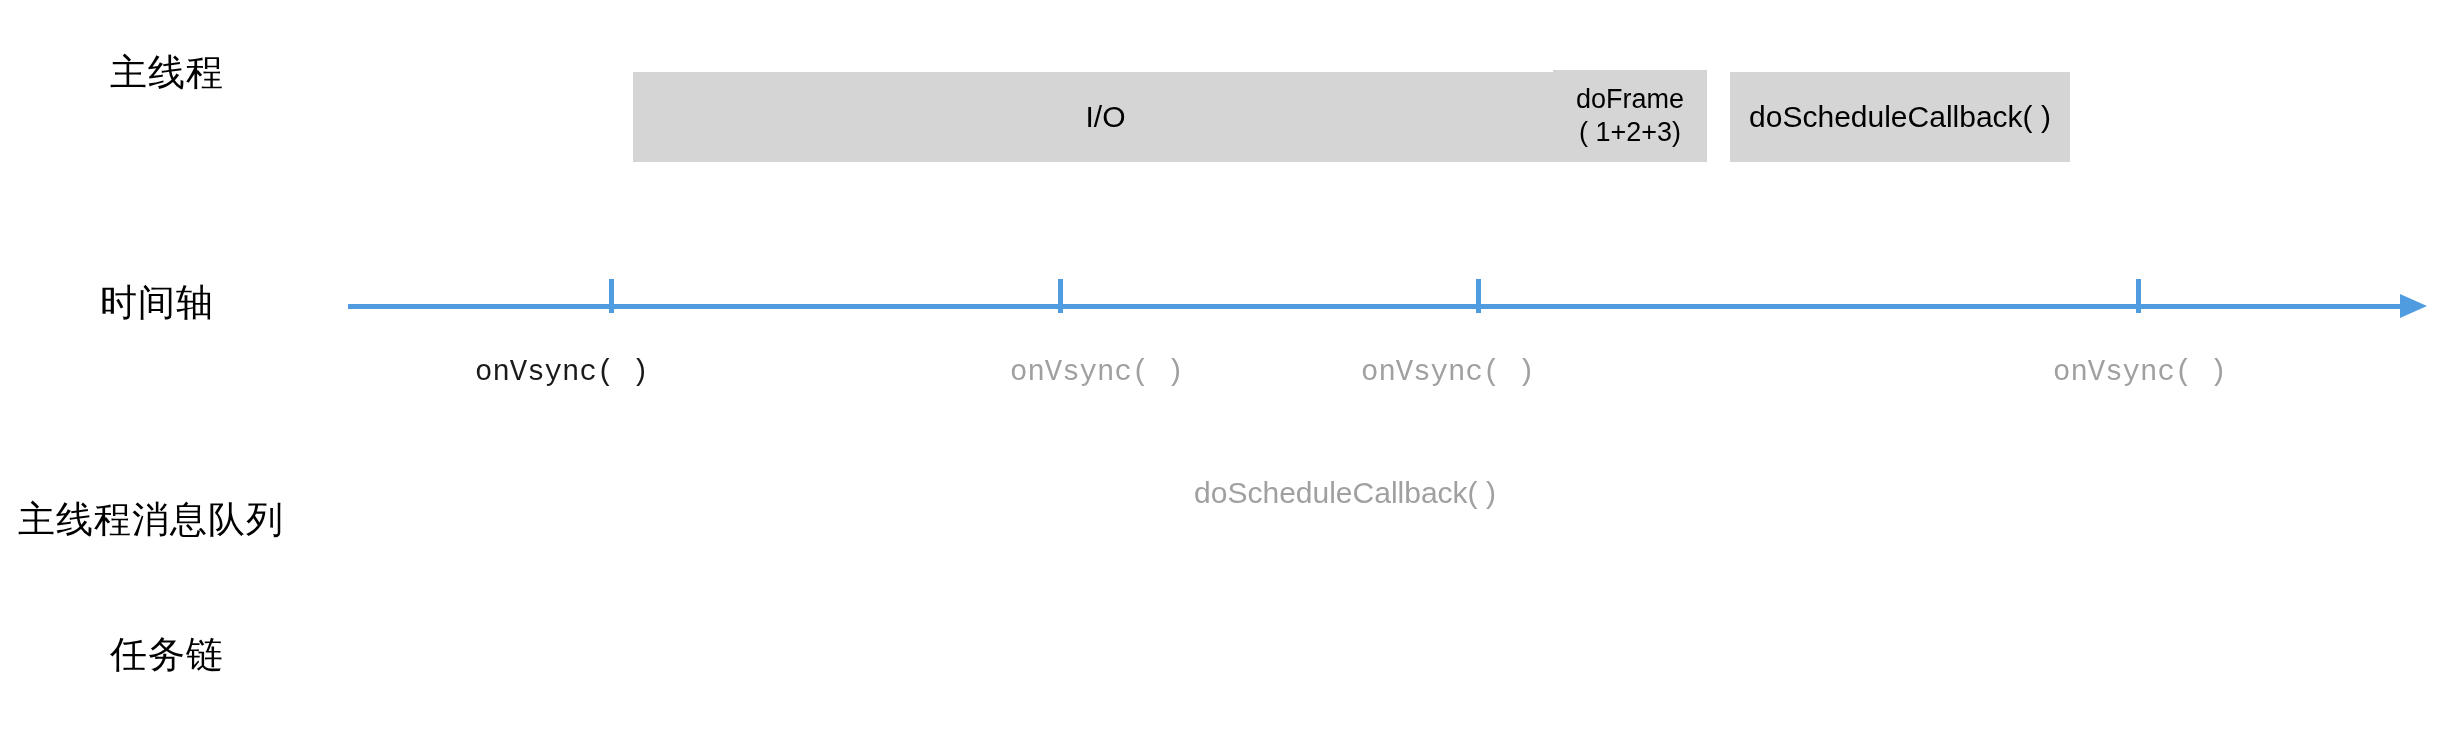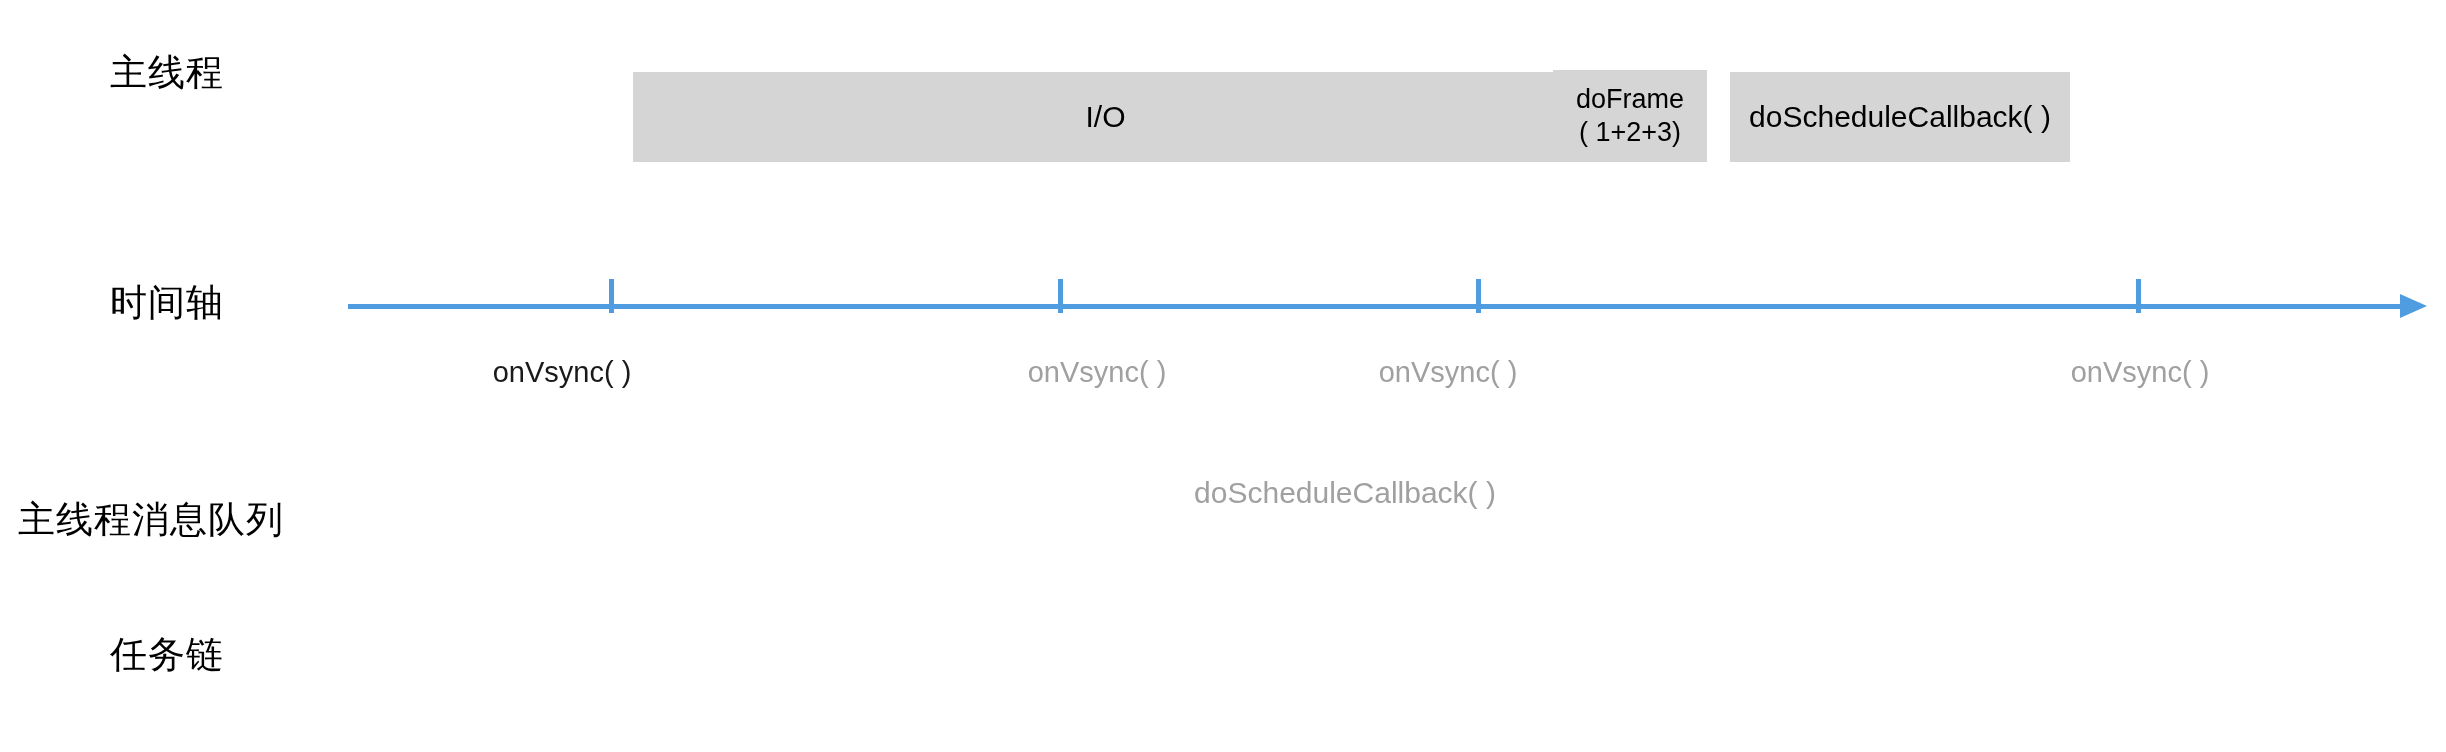--- a/index.html
+++ b/index.html
@@ -24,21 +24,21 @@
   .row-label {
     position: absolute;
     color: #000000;
     font-size: 37px;
     line-height: 1.05;
     letter-spacing: 1px;
     white-space: nowrap;
     font-family: "DejaVu Sans", "Liberation Sans", sans-serif;
   }
   .row-label.rl-main      { left: 110px; top: 54px; }
-  .row-label.rl-timeline  { left: 110px; top: 284px; }
+  .row-label.rl-timeline  { left: 100px; top: 284px; }
   .row-label.rl-queue     { left: 18px;  top: 501px; }
   .row-label.rl-taskchain { left: 110px; top: 636px; }
 
   
   .track-main {
     position: absolute;
     left: 0; top: 0;
     width: 2446px; height: 240px;
   }
   .block {
@@ -91,21 +91,21 @@
     top: 279px;
   }
 
   
   .tick-label {
     position: absolute;
     top: 356px;
     font-size: 29px;
     white-space: nowrap;
     transform: translateX(-50%);
-    font-family: Liberation Sans, sans-serif;
+    font-family: Liberation Mono, monospace;
   }
   .tick-label.active  { color: #1a1a1a; }
   .tick-label.muted   { color: #a0a0a0; }
 
   
   .queue-item {
     position: absolute;
     top: 476px;
     font-size: 30px;
     color: #a0a0a0;

